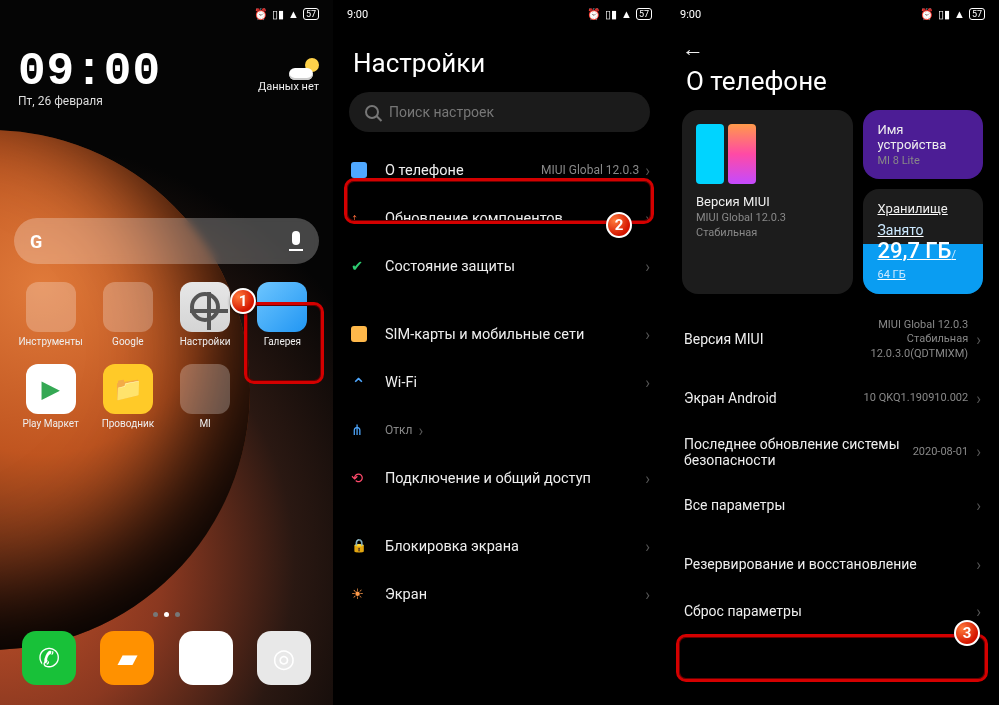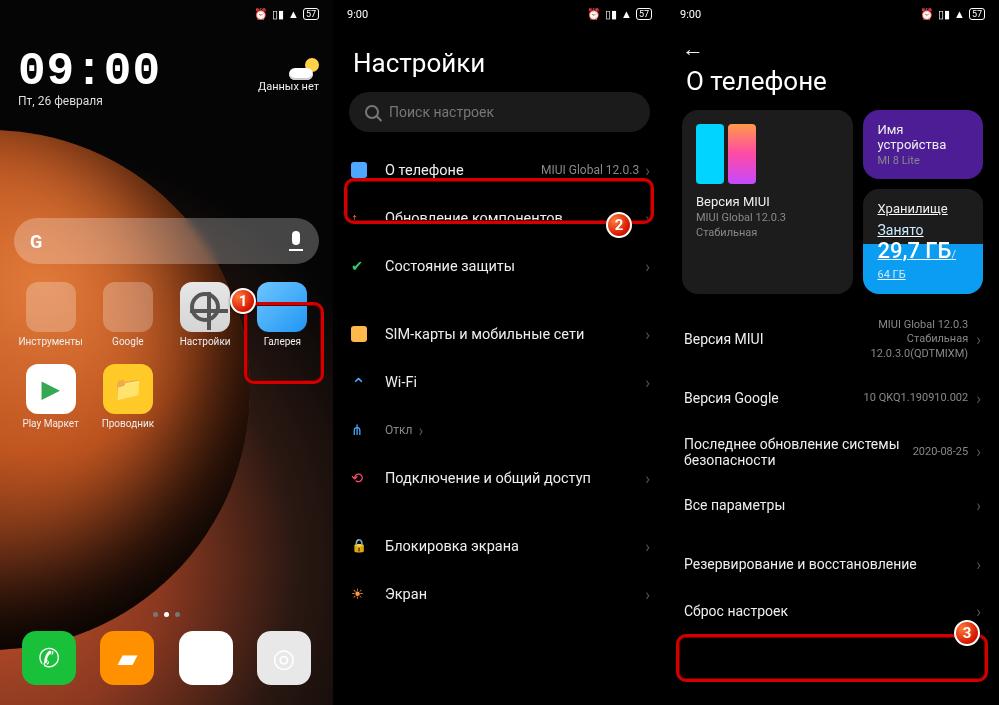--- a/index.html
+++ b/index.html
@@ -256,20 +256,34 @@
           <div class="app-label">Галерея</div>
         </div>
         <div class="app">
           <div class="app-icon" style="background: rgb(255, 255, 255); font-size: 24px; color: rgb(52, 168, 83);">▶</div>
           <div class="app-label">Play Маркет</div>
         </div>
         <div class="app">
           <div class="app-icon" style="background: rgb(255, 202, 40); font-size: 24px; color: rgb(51, 51, 51);">📁</div>
           <div class="app-label">Проводник</div>
         </div>
+        <div class="app">
+          <div class="app-icon app-folder">
+            <span style="background: rgb(255, 111, 0);"></span>
+            <span style="background: rgb(66, 165, 245);"></span>
+            <span style="background: rgb(102, 187, 106);"></span>
+            <span style="background: rgb(239, 83, 80);"></span>
+            <span style="background: rgb(171, 71, 188);"></span>
+            <span style="background: rgb(38, 198, 218);"></span>
+            <span style="background: rgb(255, 238, 88);"></span>
+            <span style="background: rgb(141, 110, 99);"></span>
+            <span style="background: rgb(120, 144, 156);"></span>
+          </div>
+          <div class="app-label">MI</div>
+        </div>
       </div>
 
     <div class="p1-dots">
       <span></span>
         <span class="active"></span>
         <span></span>
     </div>
     <div class="p1-dock" id="home-dock">
         <div class="dock-icon" style="background: rgb(24, 193, 57); display: flex; align-items: center; justify-content: center; font-size: 26px; color: rgb(255, 255, 255);">✆</div>
         <div class="dock-icon" style="background: rgb(255, 145, 0); display: flex; align-items: center; justify-content: center; font-size: 26px; color: rgb(255, 255, 255);">▰</div>
@@ -406,40 +420,40 @@
     </div>
   </div>
 
   <div id="about-rows">
       <div class="info-row">
         <div class="i-label">Версия MIUI</div>
         <div class="i-val">MIUI Global 12.0.3<br>Стабильная<br>12.0.3.0(QDTMIXM)</div>
         <div class="chev">›</div>
       </div>
       <div class="info-row">
-        <div class="i-label">Версия Google</div>
+        <div class="i-label">Экран Android</div>
         <div class="i-val">10 QKQ1.190910.002</div>
         <div class="chev">›</div>
       </div>
       <div class="info-row">
         <div class="i-label">Последнее обновление системы безопасности</div>
-        <div class="i-val">2020-08-25</div>
+        <div class="i-val">2020-08-01</div>
         <div class="chev">›</div>
       </div>
       <div class="info-row">
         <div class="i-label">Все параметры</div>
         <div class="chev">›</div>
       </div>
       <div class="spacer" style="height: 12px;"></div>
       <div class="info-row">
         <div class="i-label">Резервирование и восстановление</div>
         <div class="chev">›</div>
       </div>
       <div class="info-row">
-        <div class="i-label">Сброс настроек</div>
+        <div class="i-label">Сброс параметры</div>
         <div class="chev">›</div>
       </div>
     </div>
 </div>
 
 <div class="hl" style="left:244px; top:302px; width:80px; height:82px;"></div>
 <div class="badge" style="left:230px; top:288px;">1</div>
 
 <div class="hl" style="left:344px; top:178px; width:310px; height:46px;"></div>
 <div class="badge" style="left:606px; top:212px;">2</div>

